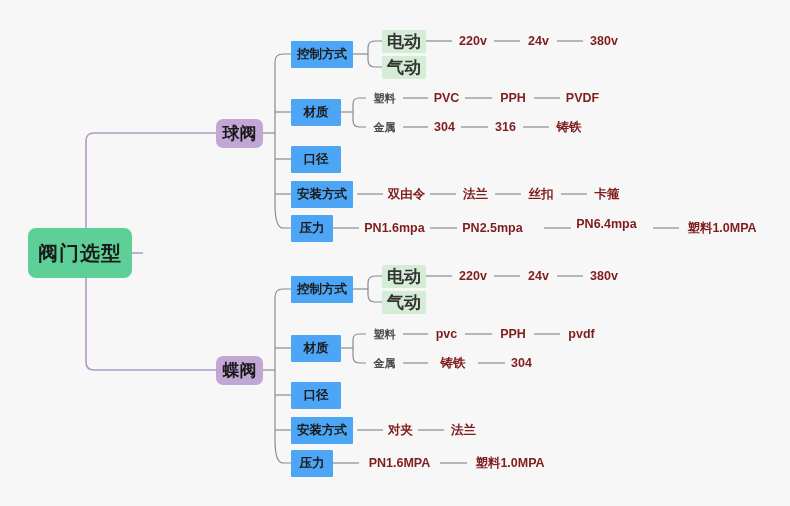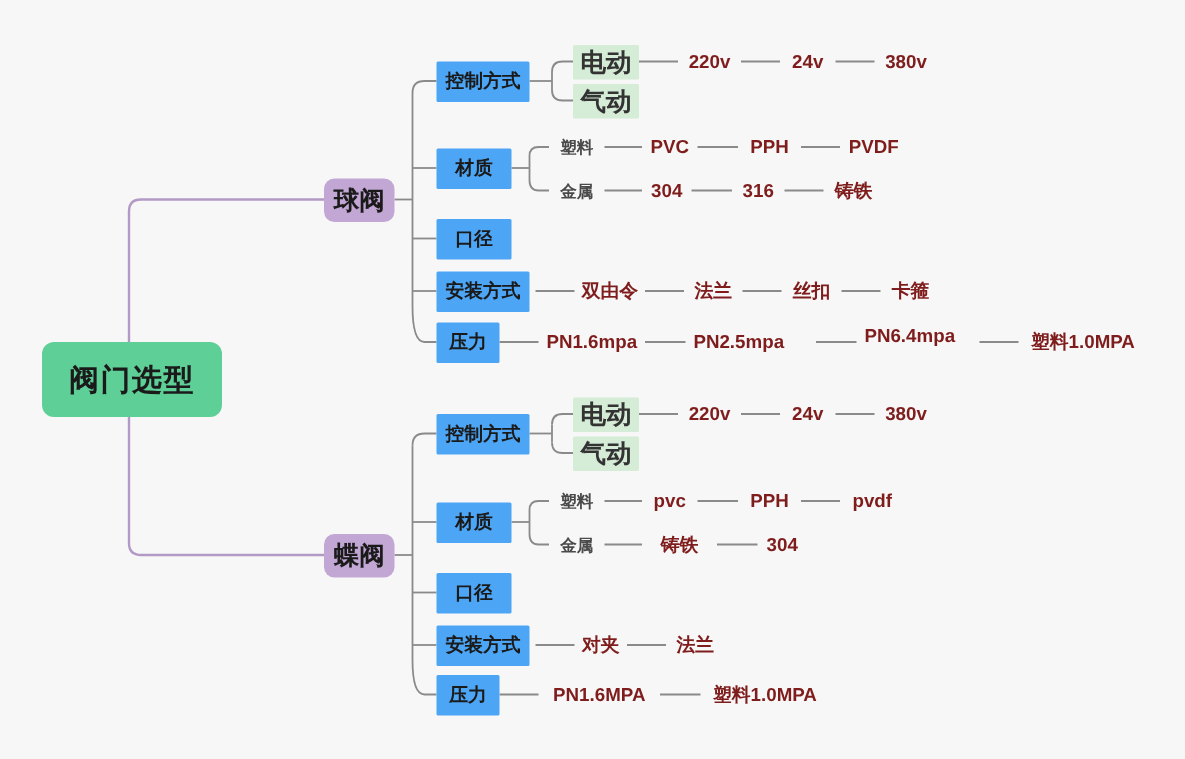--- a/index.html
+++ b/index.html
@@ -167,21 +167,21 @@
     <path d="M 403 363 L 428 363" fill="none" stroke="#8a8a8a" stroke-width="1.2"></path>
     <path d="M 478 363 L 505 363" fill="none" stroke="#8a8a8a" stroke-width="1.2"></path>
 
     <path d="M 357 430 L 383 430" fill="none" stroke="#8a8a8a" stroke-width="1.2"></path>
     <path d="M 418 430 L 444 430" fill="none" stroke="#8a8a8a" stroke-width="1.2"></path>
 
     <path d="M 333 463 L 359 463" fill="none" stroke="#8a8a8a" stroke-width="1.2"></path>
     <path d="M 440 463 L 467 463" fill="none" stroke="#8a8a8a" stroke-width="1.2"></path>
   </svg>
 
-  <div class="node node-root" style="left:28px; top:228px; width:120px; height:50px;">
+  <div class="node node-root" style="left:28px; top:228px; width:104px; height:50px;">
     <span>阀门选型</span>
   </div>
 
   <div class="node node-l1" style="left:216px; top:119px; width:47px; height:29px;">
     <span>球阀</span>
   </div>
 
   <div class="node node-l2" style="left:291px; top:41px; width:62px; height:27px;">
     <span>控制方式</span>
   </div>

